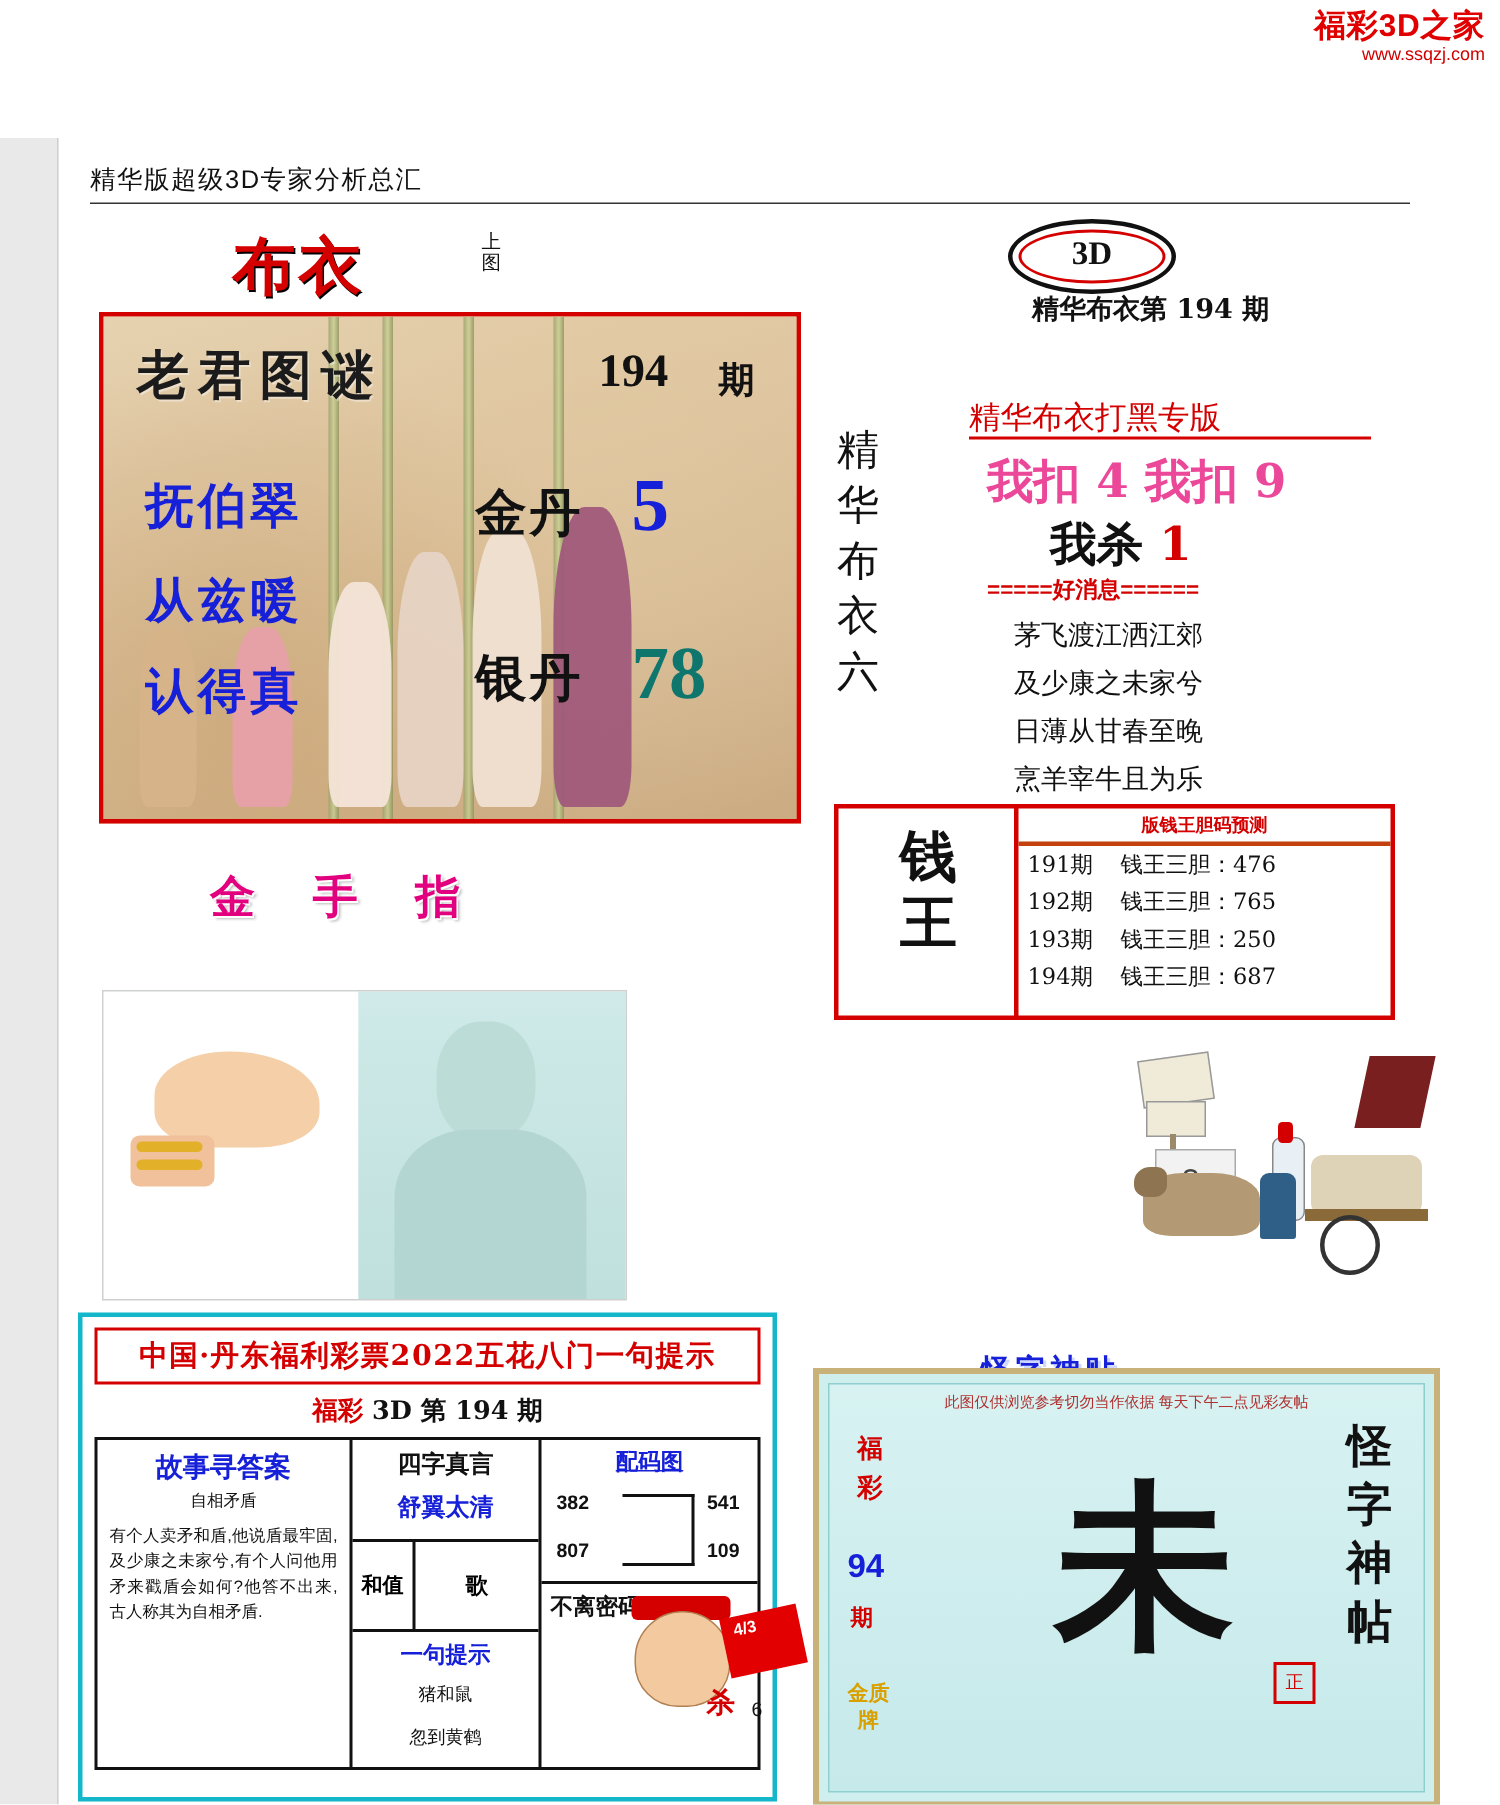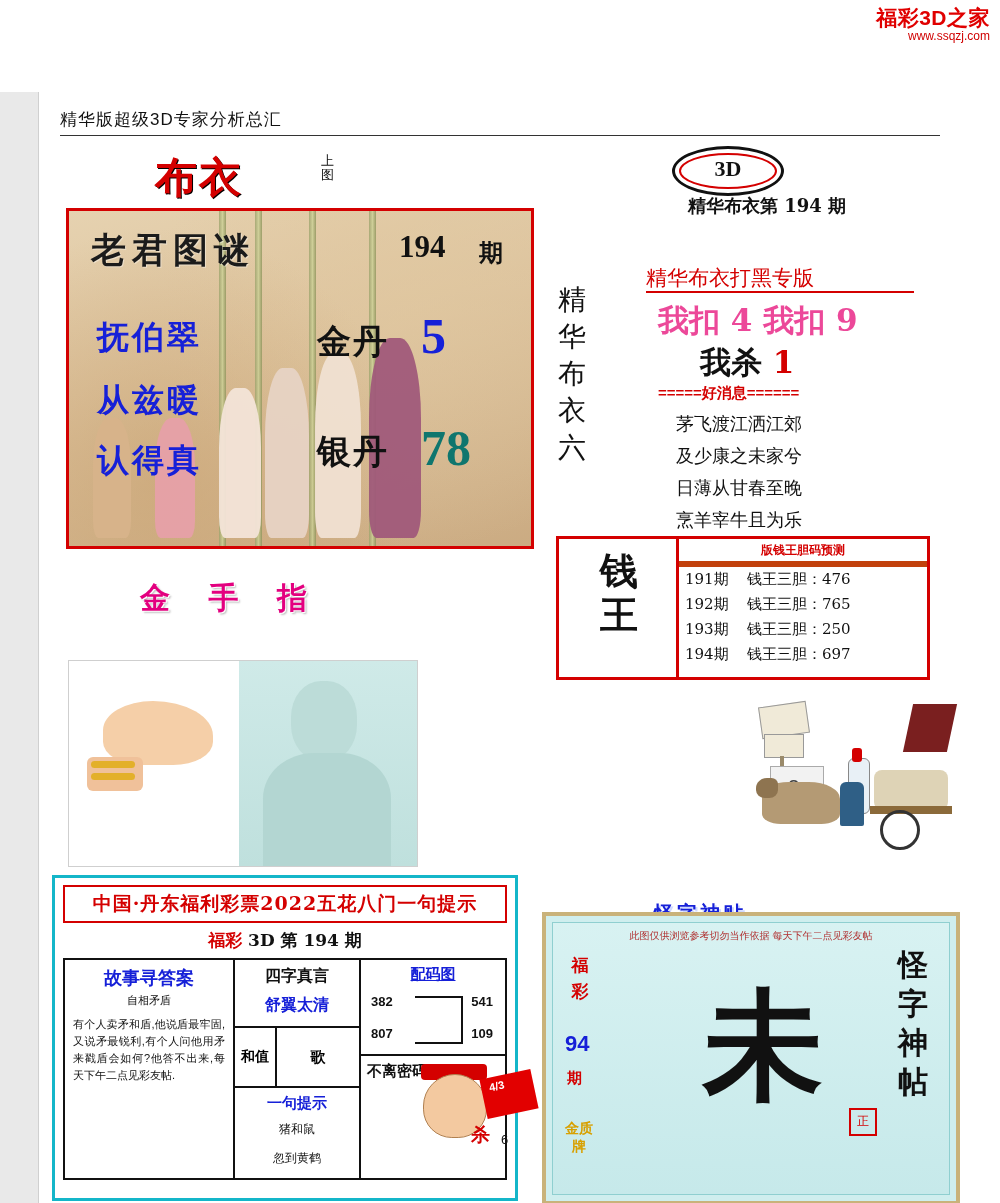--- a/index.html
+++ b/index.html
@@ -112,21 +112,21 @@
   .dahei-u{position:absolute;left:646px;top:291px;width:268px;border-bottom:2px solid #d40000;}
   .kou-line{position:absolute;left:658px;top:300px;font-size:31px;font-weight:bold;color:#ec4899;font-family:"DejaVu Serif",serif;}
   .sha-line{position:absolute;left:700px;top:342px;font-size:31px;font-weight:bold;color:#111;font-family:"DejaVu Serif",serif;}
   .sha-line .r{color:#d40000;}
   .goodnews{position:absolute;left:658px;top:384px;font-size:15px;font-weight:bold;color:#d40000;letter-spacing:0px;}
   .poem{position:absolute;left:676px;top:408px;font-size:18px;color:#111;line-height:1.78;font-family:"DejaVu Serif",serif;}
 
   .qian-box{position:absolute;left:556px;top:536px;width:120px;height:138px;border:3px solid #d40000;background:#fff;}
   .qian-box .c{text-align:center;font-size:38px;font-weight:bold;color:#111;font-family:"DejaVu Serif",serif;line-height:1.15;padding-top:10px;}
   .qian-tbl{position:absolute;left:676px;top:536px;width:248px;height:138px;border:3px solid #d40000;background:#fff;}
-  .qt-head{text-align:center;font-size:12px;font-weight:bold;color:#d40000;margin-top:3px;border-bottom:6px solid #c2410c;padding-bottom:2px;}
+  .qt-head{text-align:center;font-size:12px;font-weight:bold;color:#d40000;margin-top:3px;border-bottom:3px solid #c2410c;padding-bottom:2px;}
   .qt-row{display:flex;font-size:15px;color:#111;padding:3px 6px;font-family:"DejaVu Serif",serif;}
   .qt-row .a{width:62px;}
   .qt-row .b{flex:1;}
 
   .ox-pic{position:absolute;left:752px;top:700px;width:200px;height:150px;}
   .guaizi{position:absolute;left:654px;top:872px;font-size:20px;font-weight:bold;color:#1620d8;letter-spacing:3px;
     font-family:"DejaVu Serif",serif;text-shadow:2px 2px 0 #cfd8ff;margin-top:28px;}
   .gz-card{position:absolute;left:542px;top:912px;width:410px;height:285px;border:4px solid #c9b27a;background:#cfeeee;}
   .gz-inner{position:absolute;inset:6px;border:1px solid #8fcfd0;background:linear-gradient(180deg,#d8f2f2,#c6e9ea);}
   .gz-top{position:absolute;left:60px;top:6px;right:60px;text-align:center;font-size:10px;color:#b03030;line-height:1.4;}
@@ -209,21 +209,21 @@
     </div>
     <div class="dd-sub">
       <span class="red">福彩</span>
       <span>3D</span>
       <span>第 194 期</span>
     </div>
     <div class="dd-grid">
       <div class="ddc1">
         <div class="dd-t1">故事寻答案</div>
         <div class="dd-t1s">自相矛盾</div>
-        <div class="dd-body">有个人卖矛和盾,他说盾最牢固,又说矛最锐利,有个人问他用矛来戳盾会如何?他答不出来,每天下午二点见彩友帖.</div>
+        <div class="dd-body">有个人卖矛和盾,他说盾最牢固,及少康之未家兮,有个人问他用矛来戳盾会如何?他答不出来,古人称其为自相矛盾.</div>
       </div>
       <div class="ddc2">
         <div class="dd-t2">四字真言</div>
         <div class="dd-t2v">舒翼太清</div>
         <div class="dd-row" style="margin-top:10px">
           <div class="k">和值</div>
           <div class="v">歌</div>
         </div>
         <div class="dd-hint">一句提示</div>
         <div class="dd-hint2">猪和鼠</div>
@@ -289,21 +289,21 @@
     <div class="qt-row">
       <div class="a">192期</div>
       <div class="b">钱王三胆：765</div>
     </div>
     <div class="qt-row">
       <div class="a">193期</div>
       <div class="b">钱王三胆：250</div>
     </div>
     <div class="qt-row">
       <div class="a">194期</div>
-      <div class="b">钱王三胆：697</div>
+      <div class="b">钱王三胆：687</div>
     </div>
   </div>
 
   <div class="ox-pic">
     <div style="position:absolute;left:8px;top:4px;width:46px;height:30px;background:#f0ead8;border:1px solid #999;transform:rotate(-8deg);"></div>
     <div style="position:absolute;left:12px;top:34px;width:38px;height:22px;background:#f0ead8;border:1px solid #999;"></div>
     <div style="position:absolute;left:28px;top:56px;width:4px;height:44px;background:#9a8a6a;"></div>
     <div style="position:absolute;left:18px;top:66px;width:52px;height:48px;background:#f2f2f2;border:1px solid #aaa;"></div>
     <div style="position:absolute;left:36px;top:76px;font-size:20px;color:#444;">?</div>
     <div style="position:absolute;left:10px;top:82px;width:78px;height:42px;background:#b49a74;border-radius:34% 40% 24% 24%;"></div>

